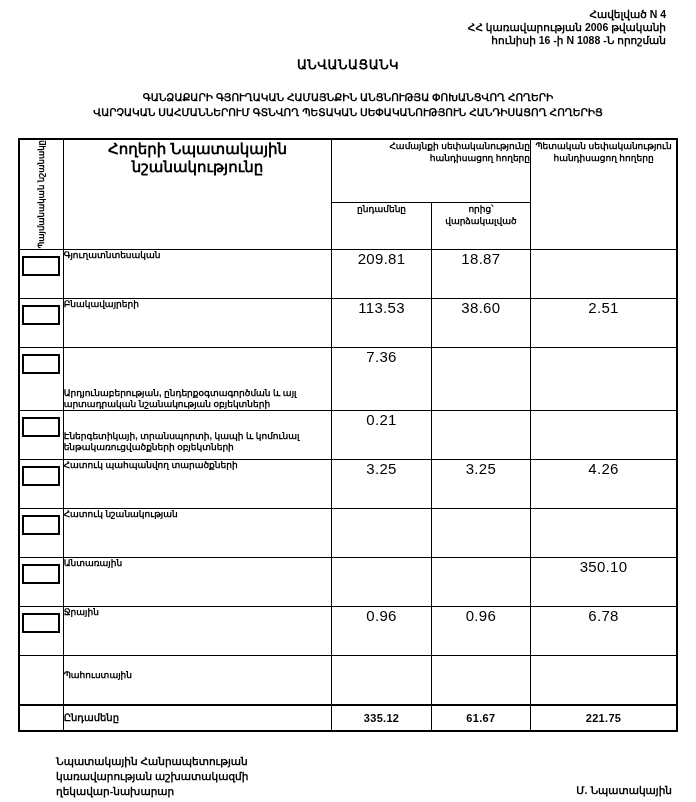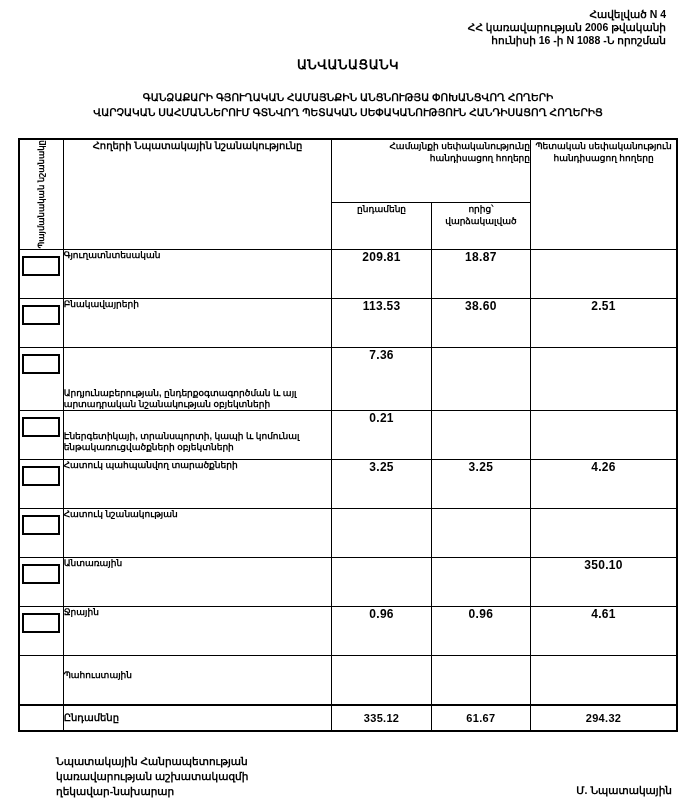--- a/index.html
+++ b/index.html
@@ -78,21 +78,21 @@
     font-size: 8.5px;
     font-weight: bold;
     line-height: 10px;
     white-space: nowrap;
     margin: 0 auto;
   }
   .th-name {
     width: 270px;
     text-align: center;
     vertical-align: middle;
-    font-size: 10px;
+    font-size: 15px;
     font-weight: bold;
     padding: 4px 6px;
   }
   .th-group {
     text-align: right;
     vertical-align: middle;
     font-size: 9px;
     font-weight: bold;
     line-height: 12px;
     padding: 6px 4px;
@@ -129,22 +129,22 @@
     background: #fff;
   }
   td.cell-name {
     font-size: 9px;
     font-weight: bold;
     line-height: 11px;
     padding: 6px 8px;
     vertical-align: top;
   }
   td.cell-num {
-    font-size: 12px;
-    font-weight: bold;
+    font-size: 15px;
+    font-weight: normal;
     text-align: center;
     padding: 6px 6px;
     vertical-align: top;
     letter-spacing: 0.3px;
   }
   tr.total td {
     border-top: 2px solid #000;
     font-size: 10px;
     font-weight: bold;
   }
@@ -285,35 +285,35 @@
           <td class="cell-num"></td>
           <td class="cell-num">350.10</td>
         </tr>
         <tr>
           <td class="cell-box">
               <div class="boxmark"></div>
             </td>
           <td class="cell-name">Ջրային</td>
           <td class="cell-num">0.96</td>
           <td class="cell-num">0.96</td>
-          <td class="cell-num">4.61</td>
+          <td class="cell-num">6.78</td>
         </tr>
         <tr>
           <td class="cell-box"></td>
           <td class="cell-name" style="padding-top:14px;">Պահուստային</td>
           <td class="cell-num"></td>
           <td class="cell-num"></td>
           <td class="cell-num"></td>
         </tr>
         <tr class="total">
           <td class="cell-box"></td>
           <td class="cell-name">Ընդամենը</td>
           <td class="cell-num">335.12</td>
           <td class="cell-num">61.67</td>
-          <td class="cell-num">294.32</td>
+          <td class="cell-num">221.75</td>
         </tr>
       </tbody>
     </table>
   </div>
 
   <div class="footer">
     <div class="left">
       <div>Նպատակային  Հանրապետության</div>
       <div>կառավարության աշխատակազմի</div>
       <div>ղեկավար-նախարար</div>

